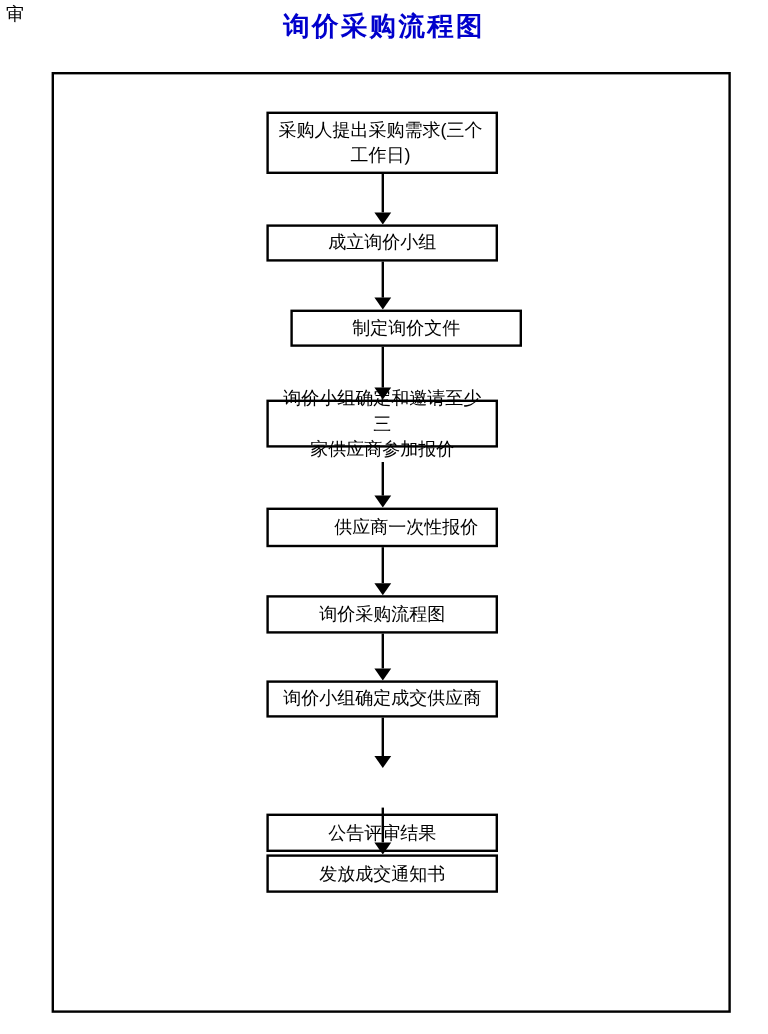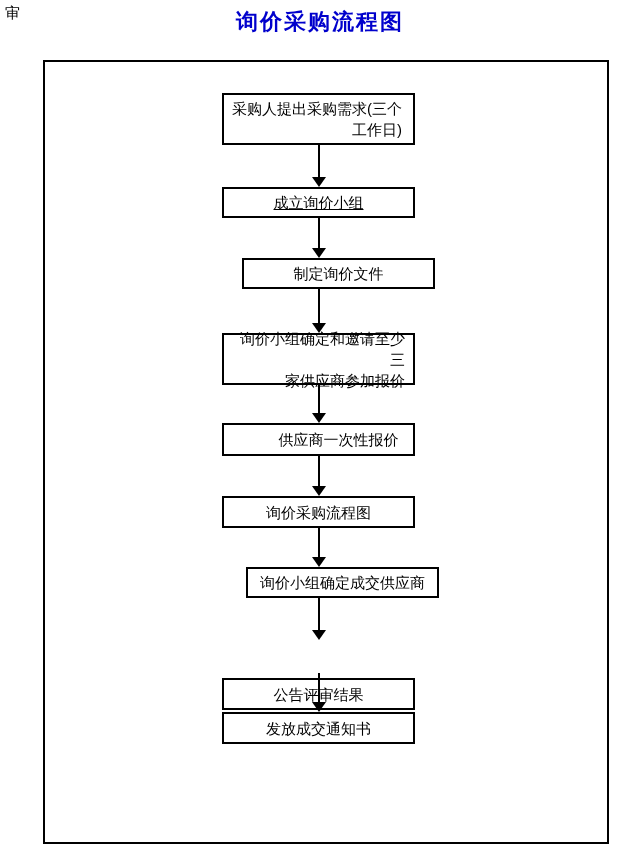--- a/index.html
+++ b/index.html
@@ -54,30 +54,30 @@
     font-size: 15px;
     line-height: 21px;
     display: flex;
     align-items: center;
     justify-content: center;
     text-align: center;
     white-space: pre-line;
   }
   .node.two {
     justify-content: flex-start;
-    text-align: right;
+    text-align: center;
     padding: 3px 8px;
   }
   .n1 { top: 93px;  height: 52px; }
-  .n2 { top: 187px; height: 31px; text-decoration: underline; }
+  .n2 { top: 187px; height: 31px; }
   .n3 { top: 258px; height: 31px; margin-left: 20px; }
-  .n4 { top: 333px; height: 52px; }
+  .n4 { top: 333px; height: 40px; }
   .n5 { top: 423px; height: 33px; padding-left: 40px; }
   .n6 { top: 496px; height: 32px; }
-  .n7 { top: 567px; height: 31px; margin-left: 24px; }
+  .n7 { top: 567px; height: 31px; }
   .n8 { top: 678px; height: 32px; }
   .n9 { top: 712px; height: 32px; }
   .arrow {
     position: absolute;
     left: 311px;
     width: 15px;
     display: flex;
     flex-direction: column;
     align-items: center;
   }

